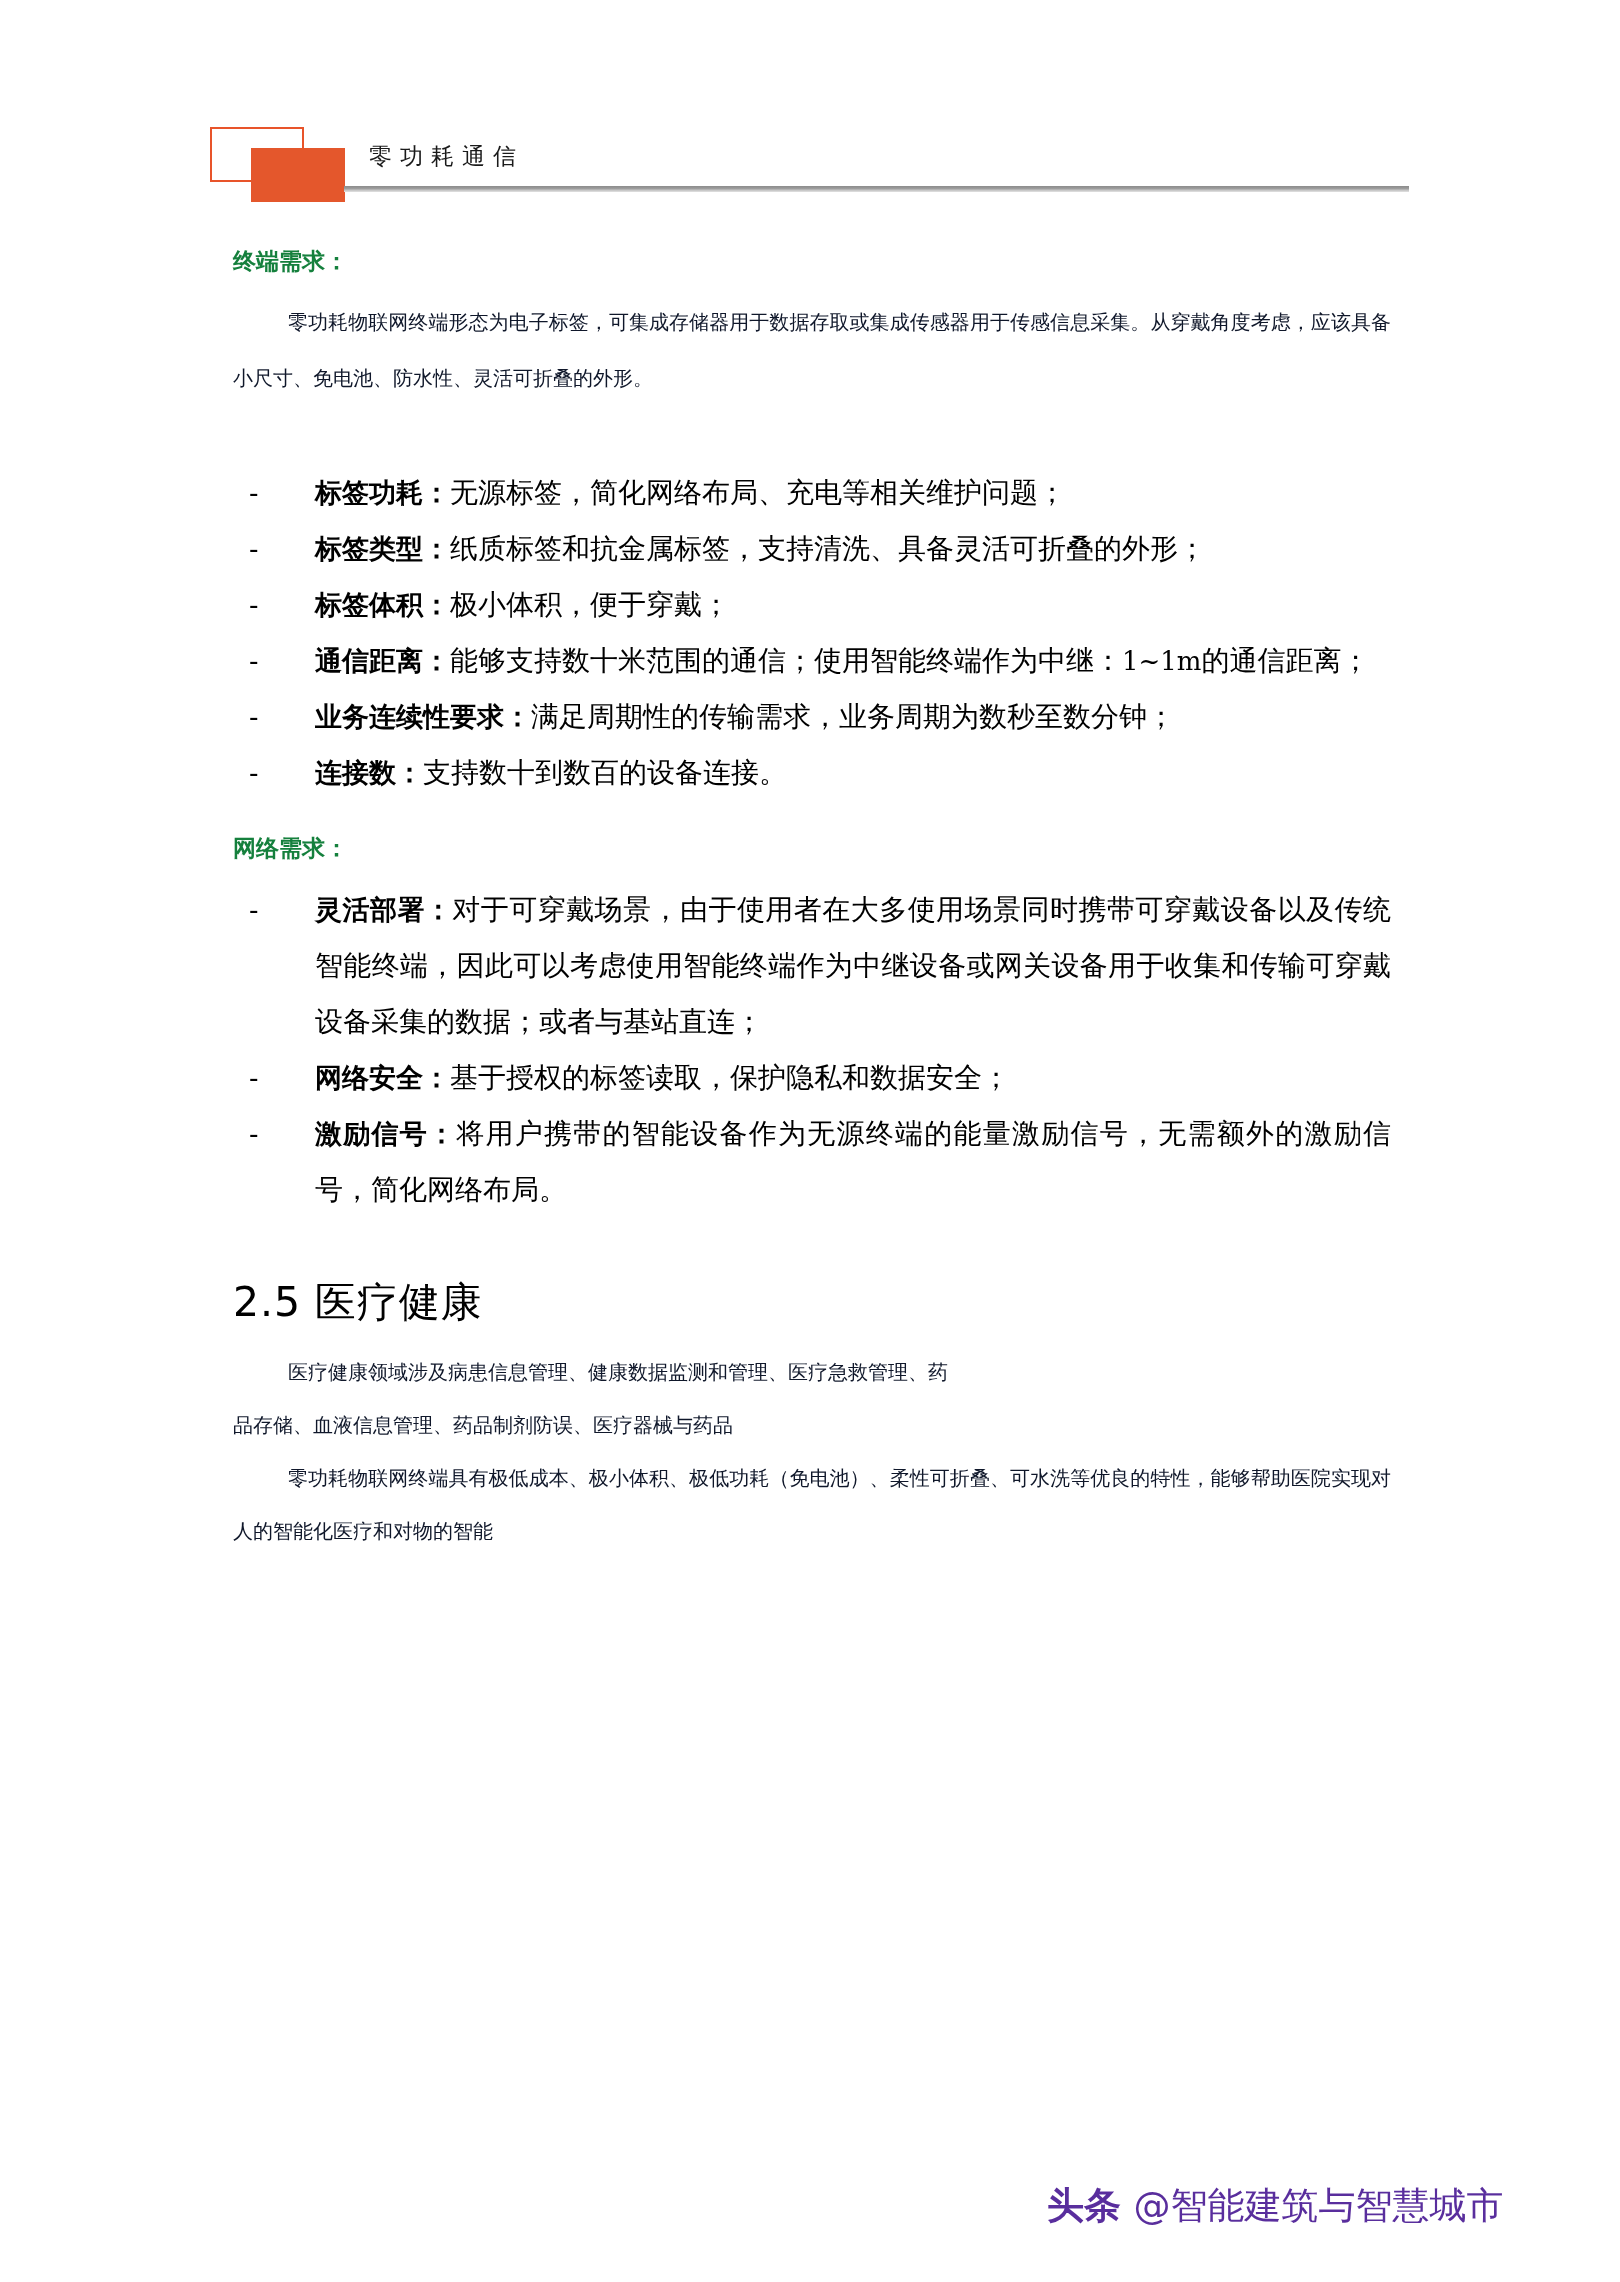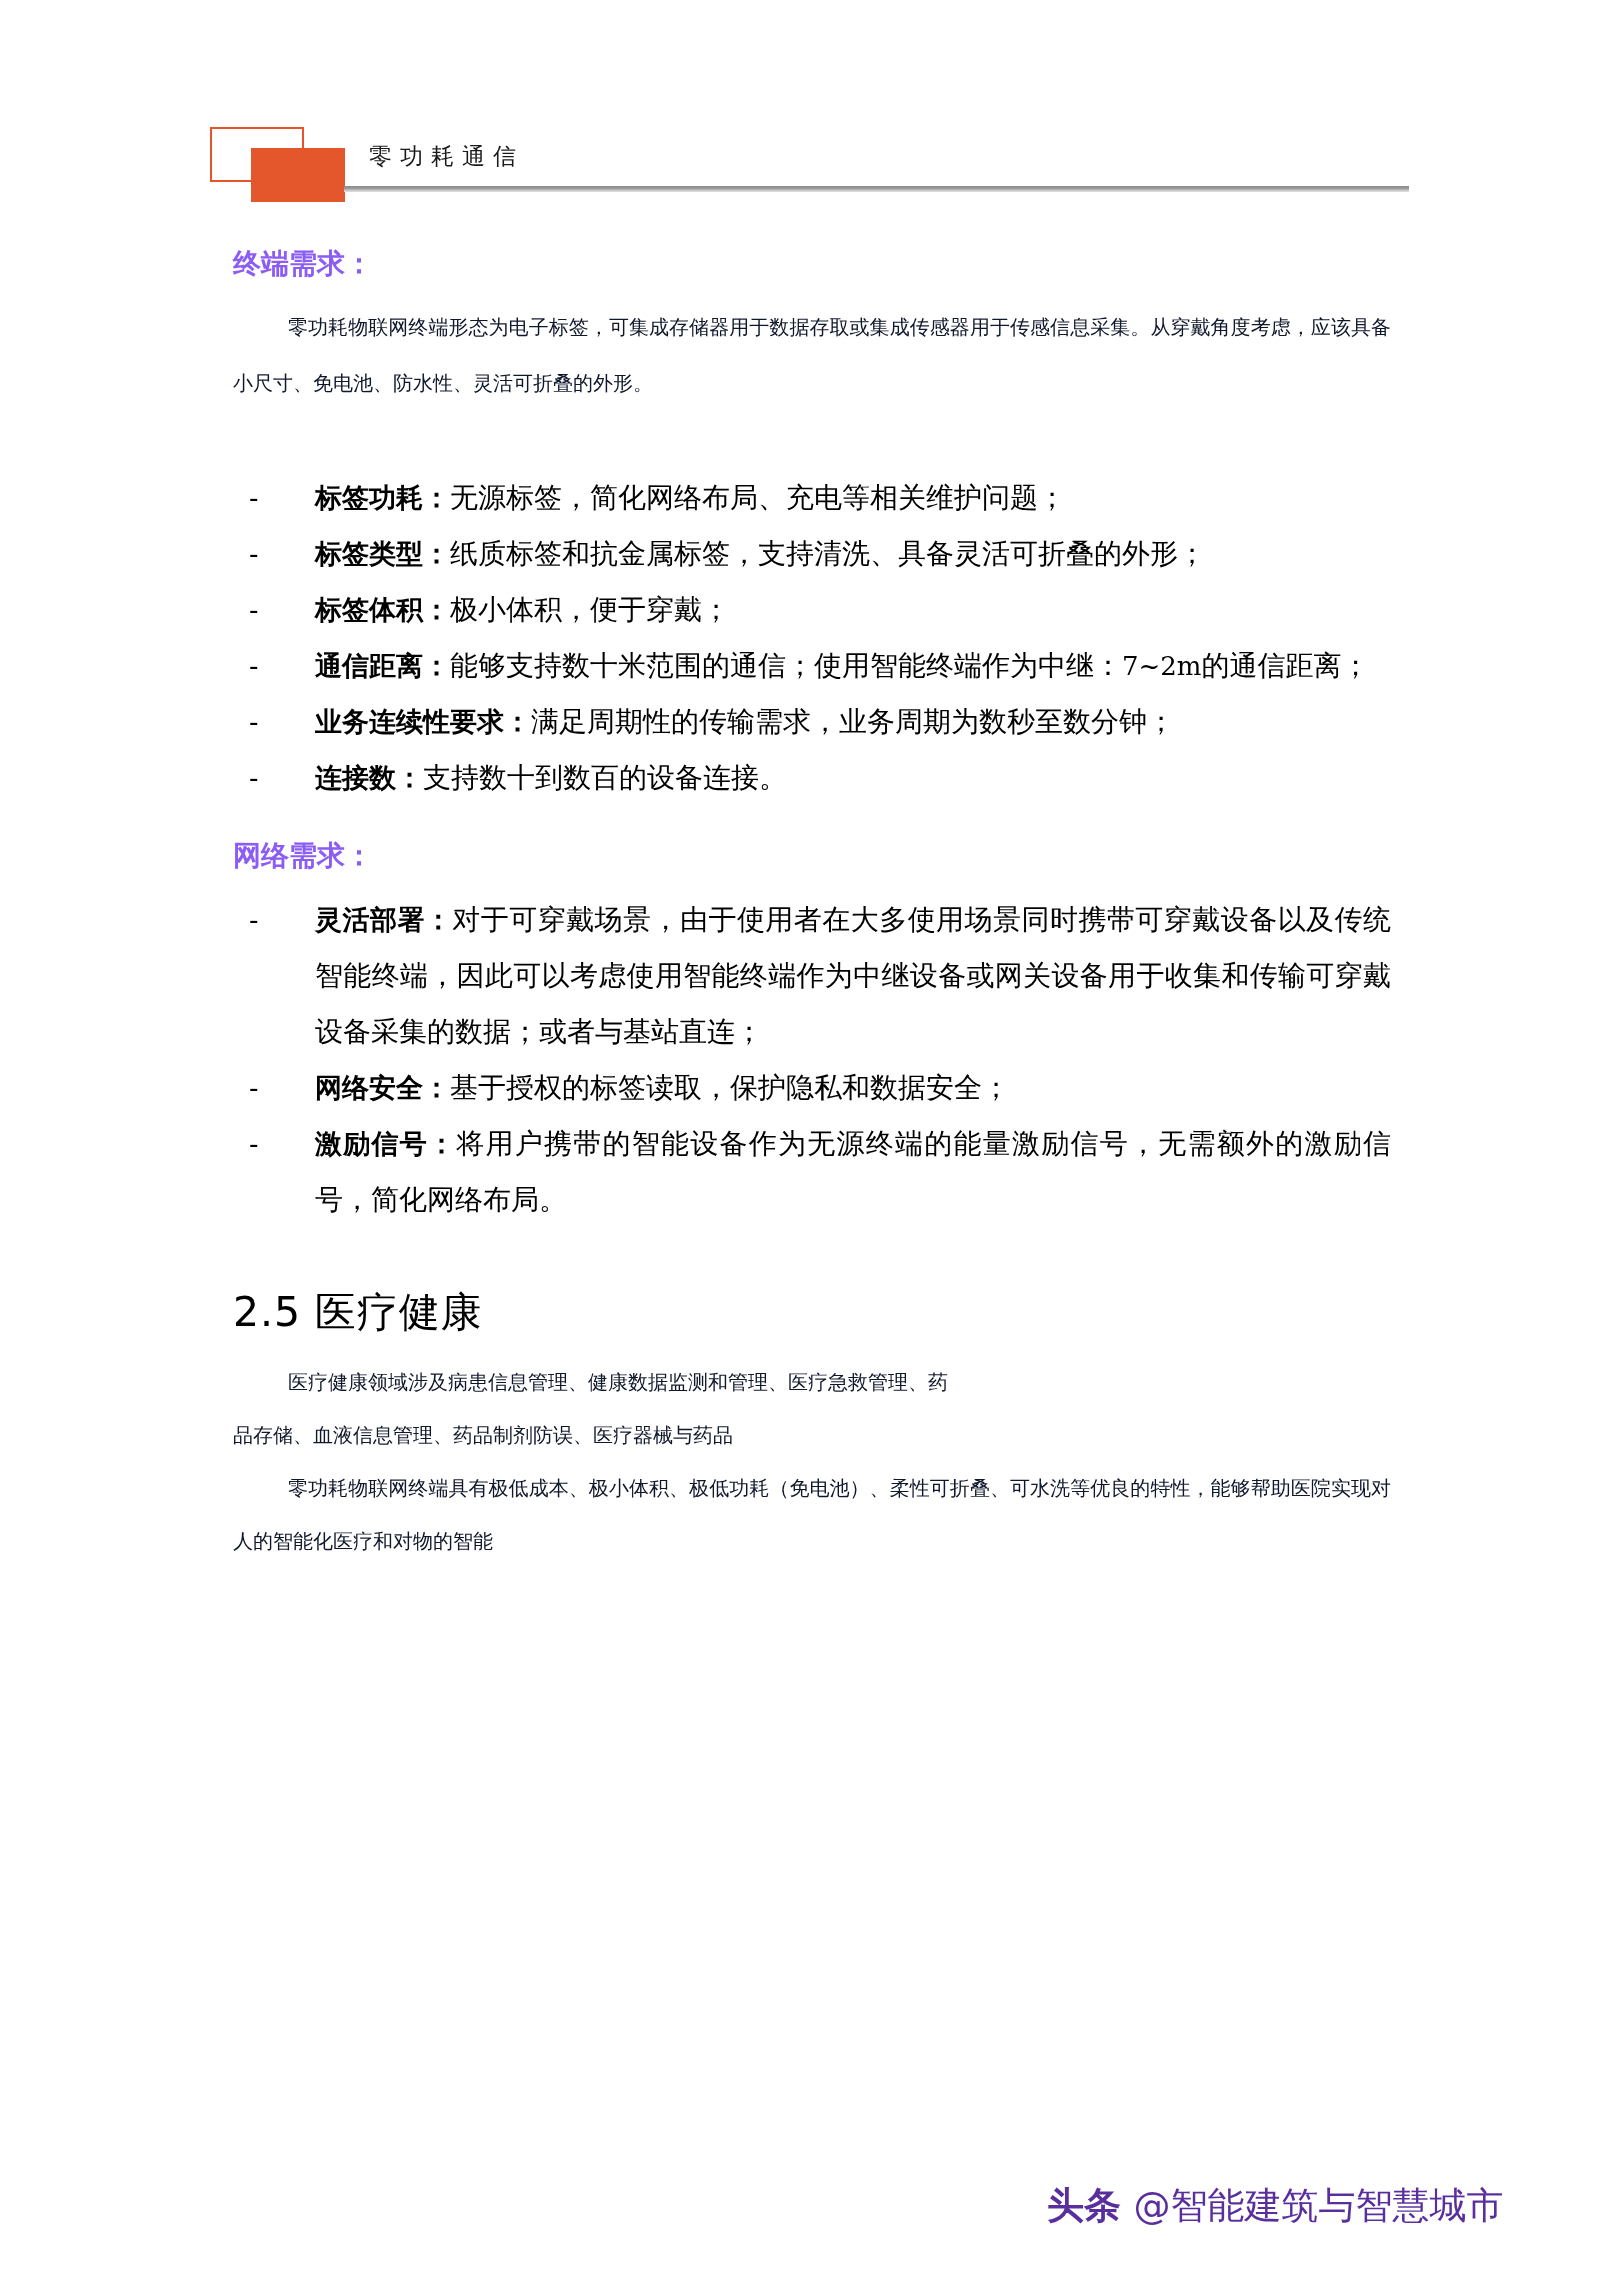--- a/index.html
+++ b/index.html
@@ -78,23 +78,23 @@
   .content {
     position: absolute;
     left: 233px;
     top: 250px;
     width: 1158px;
   }
 
   .sub-head {
     font-family: "DejaVu Sans", "Liberation Sans", sans-serif;
     font-weight: bold;
-    font-size: 28px;
+    font-size: 23px;
     line-height: 1.0;
-    color: #8b5cf6;
+    color: #15803d;
     margin: 0 0 21.4px 0;
   }
 
   .para {
     font-family: "DejaVu Serif", "Liberation Serif", serif;
     font-size: 20px;
     line-height: 56px;
     text-align: justify;
     text-justify: inter-ideograph;
     margin: 0;
@@ -199,21 +199,21 @@
       <li class="dash-item">
         <span class="dash">-</span><span class="lbl">标签功耗：</span><span>无源标签，简化网络布局、充电等相关维护问题；</span>
       </li>
       <li class="dash-item">
         <span class="dash">-</span><span class="lbl">标签类型：</span><span>纸质标签和抗金属标签，支持清洗、具备灵活可折叠的外形；</span>
       </li>
       <li class="dash-item">
         <span class="dash">-</span><span class="lbl">标签体积：</span><span>极小体积，便于穿戴；</span>
       </li>
       <li class="dash-item">
-        <span class="dash">-</span><span class="lbl">通信距离：</span><span>能够支持数十米范围的通信；使用智能终端作为中继：</span><span class="mono-inline">7~2m</span><span>的通信距离；</span>
+        <span class="dash">-</span><span class="lbl">通信距离：</span><span>能够支持数十米范围的通信；使用智能终端作为中继：</span><span class="mono-inline">1~1m</span><span>的通信距离；</span>
       </li>
       <li class="dash-item">
         <span class="dash">-</span><span class="lbl">业务连续性要求：</span><span>满足周期性的传输需求，业务周期为数秒至数分钟；</span>
       </li>
       <li class="dash-item">
         <span class="dash">-</span><span class="lbl">连接数：</span><span>支持数十到数百的设备连接。</span>
       </li>
     </ul>
 
     <div class="spacer-md"></div>

